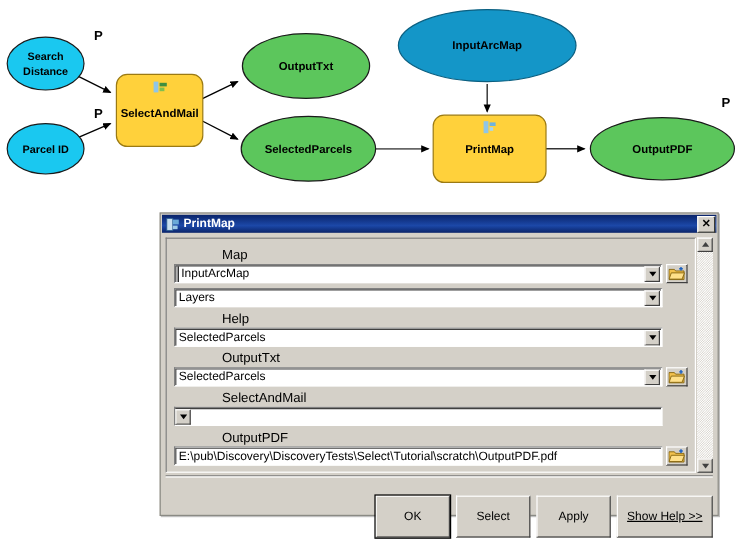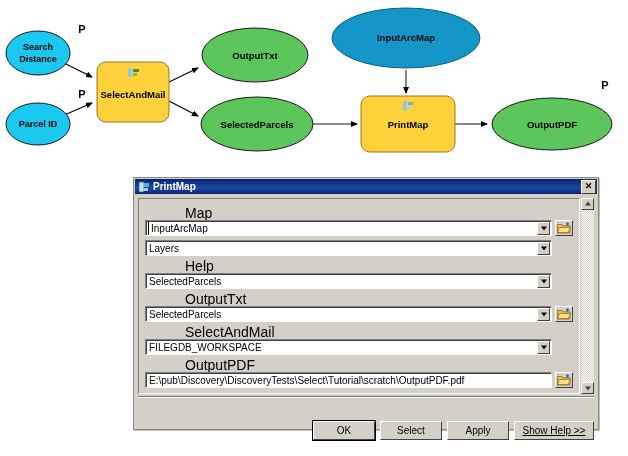--- a/index.html
+++ b/index.html
@@ -108,21 +108,21 @@
   .vscroll .sb-spacer{flex:1 1 auto;}
   .sb-btn .arrow{
     position:absolute;left:50%;top:50%;
     width:0;height:0;border-left:3px solid transparent;border-right:3px solid transparent;
   }
   .sb-btn.up .arrow{transform:translate(-50%,-60%);border-bottom:4px solid #404040;}
   .sb-btn.down .arrow{transform:translate(-50%,-40%);border-top:4px solid #404040;}
 
   .field-row{margin-bottom:4px;}
   .field-label{
-    font-size:14px;color:#000;
+    font-size:11px;color:#000;
     font-family:"Liberation Sans", sans-serif;
     line-height:12px;margin-bottom:1px;padding-left:40px;
   }
   .field-ctrl{display:flex;align-items:stretch;height:16px;}
   .combo{
     flex:1 1 auto;
     background:#ffffff;
     border-top:1px solid #808080;
     border-left:1px solid #808080;
     border-right:1px solid #ffffff;
@@ -171,21 +171,21 @@
 
   .btn-row{
     position:absolute;left:4px;right:4px;bottom:5px;height:24px;
     display:flex;justify-content:flex-end;align-items:center;gap:5px;
   }
   .btn-row .sep{
     position:absolute;left:0;right:0;top:-4px;height:0;
     border-top:1px solid #808080;border-bottom:1px solid #ffffff;
   }
   .dlg-btn{
-    height:19px;min-width:62px;
+    height:35px;min-width:62px;
     background:#d4d0c8;
     border-top:1px solid #ffffff;border-left:1px solid #ffffff;
     border-right:1px solid #404040;border-bottom:1px solid #404040;
     box-shadow:1px 1px 0 #000 inset0;
     font-size:10px;
     font-family:"Liberation Sans", sans-serif;
     color:#000;
     display:flex;align-items:center;justify-content:center;
     box-sizing:border-box;cursor:default;
     padding:0 6px;
@@ -355,21 +355,20 @@
               <path d="M10.5 0.4 L10.5 3.4 M9 1.9 L12 1.9" stroke="#1a5fbf" stroke-width="1.2"></path>
             </svg>
           </div>
         </div>
       </div>
 
       <div class="field-row">
         <div class="field-label">SelectAndMail</div>
         <div class="field-ctrl">
           <div class="combo">
-            <span class="val">FILEGDB_WORKSPACE</span>
             <span class="drop"></span>
           </div>
           <div class="browse spacer"></div>
         </div>
       </div>
 
       <div class="field-row">
         <div class="field-label">OutputPDF</div>
         <div class="field-ctrl">
           <div class="combo">

